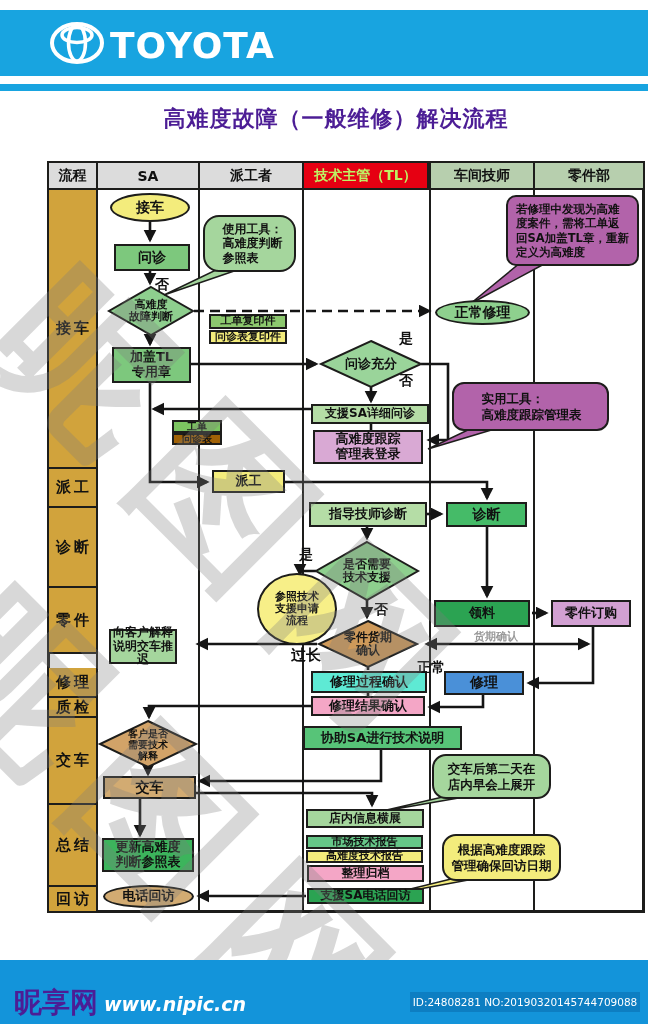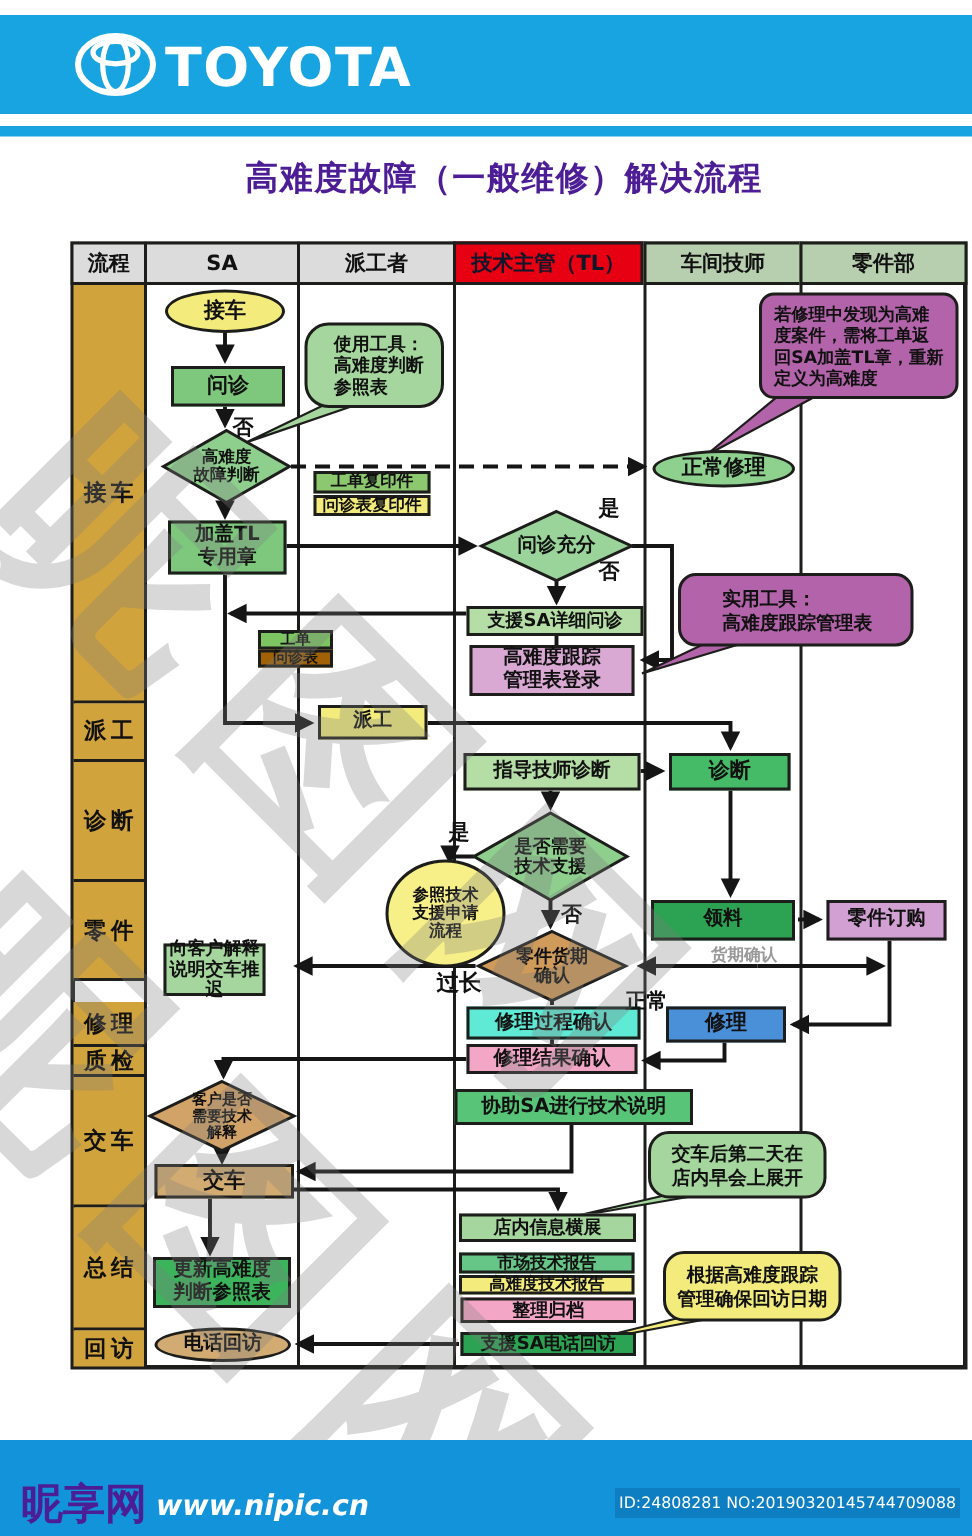--- a/index.html
+++ b/index.html
@@ -13,21 +13,21 @@
   #title{position:absolute;left:12px;top:104px;width:648px;text-align:center;font-size:22px;font-weight:900;color:#4c1d95;letter-spacing:1px;}
   
   #tborder{position:absolute;left:47px;top:161px;width:598px;height:752px;border:3px solid #1d1d1b;box-sizing:border-box;z-index:2;}
   .vline{position:absolute;top:161px;height:750px;width:2px;background:#1d1d1b;z-index:2;}
   #hheader{position:absolute;left:47px;top:188px;width:598px;height:2px;background:#1d1d1b;z-index:2;}
   .hcell{position:absolute;top:161px;height:29px;display:flex;align-items:center;justify-content:center;
          font-weight:bold;font-size:14px;color:#111;border:2px solid #1d1d1b;box-sizing:border-box;z-index:3;}
   #h0{left:47px;width:51px;background:#dcdcdc;}
   #h1{left:96px;width:104px;background:#dcdcdc;}
   #h2{left:198px;width:106px;background:#dcdcdc;}
-  #h3{left:302px;width:127px;background:#e60012;color:#0f172a;}
+  #h3{left:302px;width:127px;background:#e60012;color:#bef264;}
   #h4{left:429px;width:106px;background:#b7cfae;}
   #h5{left:533px;width:112px;background:#b7cfae;}
   .prow{position:absolute;left:49px;width:47px;background:#d1a33c;border-bottom:2px solid #1d1d1b;box-sizing:border-box;
         display:flex;align-items:center;justify-content:center;font-weight:bold;font-size:15px;color:#111;z-index:2;
         letter-spacing:3px;text-indent:3px;}
   
   .node{position:absolute;display:flex;align-items:center;justify-content:center;text-align:center;
         border:2px solid #1d1d1b;box-sizing:border-box;font-weight:bold;white-space:pre-line;line-height:1.12;color:#111;z-index:3;}
   .ellipse{border-radius:50%;}
   .dtext{position:absolute;display:flex;align-items:center;justify-content:center;text-align:center;

